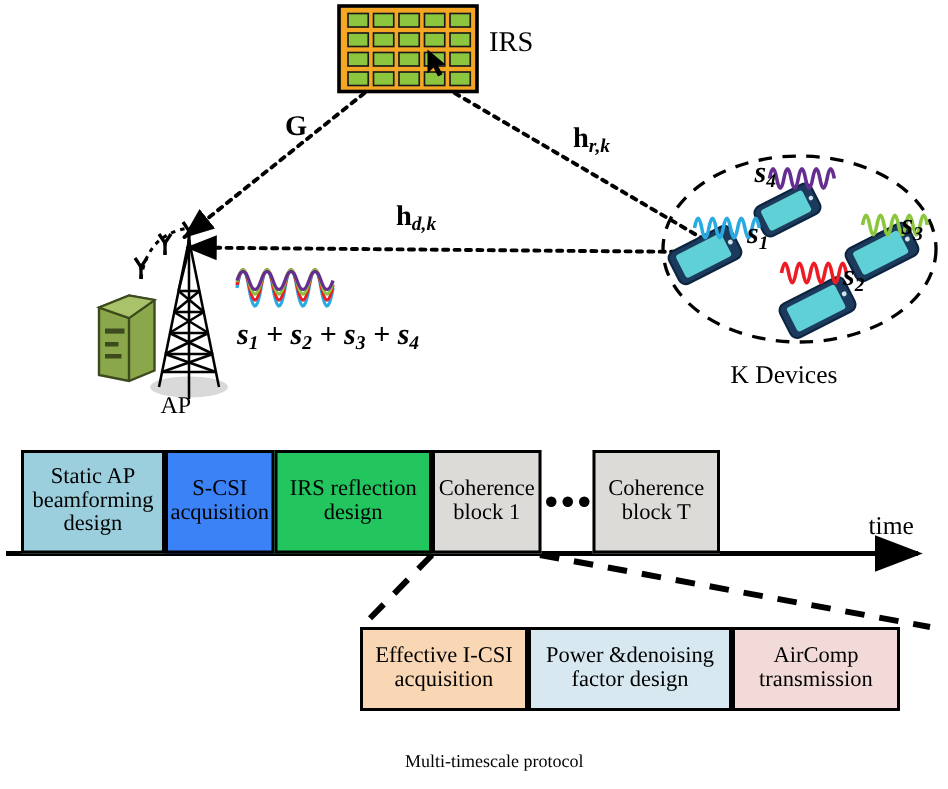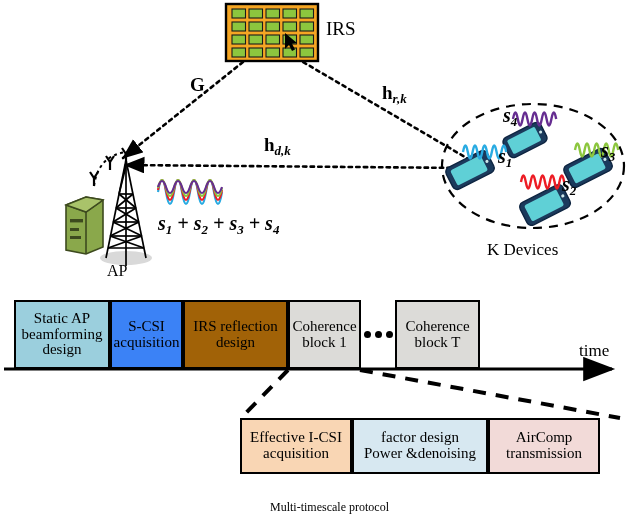--- a/index.html
+++ b/index.html
@@ -226,21 +226,21 @@
     </div>
   </div>
 
   <div class="blk" style="left:110px;top:300px;width:73px;height:69px;background:#3b82f6;">
     <div>
       <span>S-CSI</span>
       <span>acquisition</span>
     </div>
   </div>
 
-  <div class="blk" style="left:183px;top:300px;width:105px;height:69px;background:#a16207;">
+  <div class="blk" style="left:183px;top:300px;width:105px;height:69px;background:#22c55e;">
     <div>
       <span>IRS reflection</span>
       <span>design</span>
     </div>
   </div>
 
   <div class="blk" style="left:288px;top:300px;width:73px;height:69px;background:#dcdbd8;">
     <div>
       <span>Coherence</span>
       <span>block  1</span>
@@ -264,22 +264,22 @@
 
   <div class="blk" style="left:240px;top:418px;width:112px;height:56px;background:#f9d6b4;">
     <div>
       <span>Effective I-CSI</span>
       <span>acquisition</span>
     </div>
   </div>
 
   <div class="blk" style="left:352px;top:418px;width:136px;height:56px;background:#d7e8f1;">
     <div>
+      <span>Power &amp;denoising</span>
       <span>factor design</span>
-      <span>Power &amp;denoising</span>
     </div>
   </div>
 
   <div class="blk" style="left:488px;top:418px;width:112px;height:56px;background:#f2dad8;">
     <div>
       <span>AirComp</span>
       <span>transmission</span>
     </div>
   </div>
 

